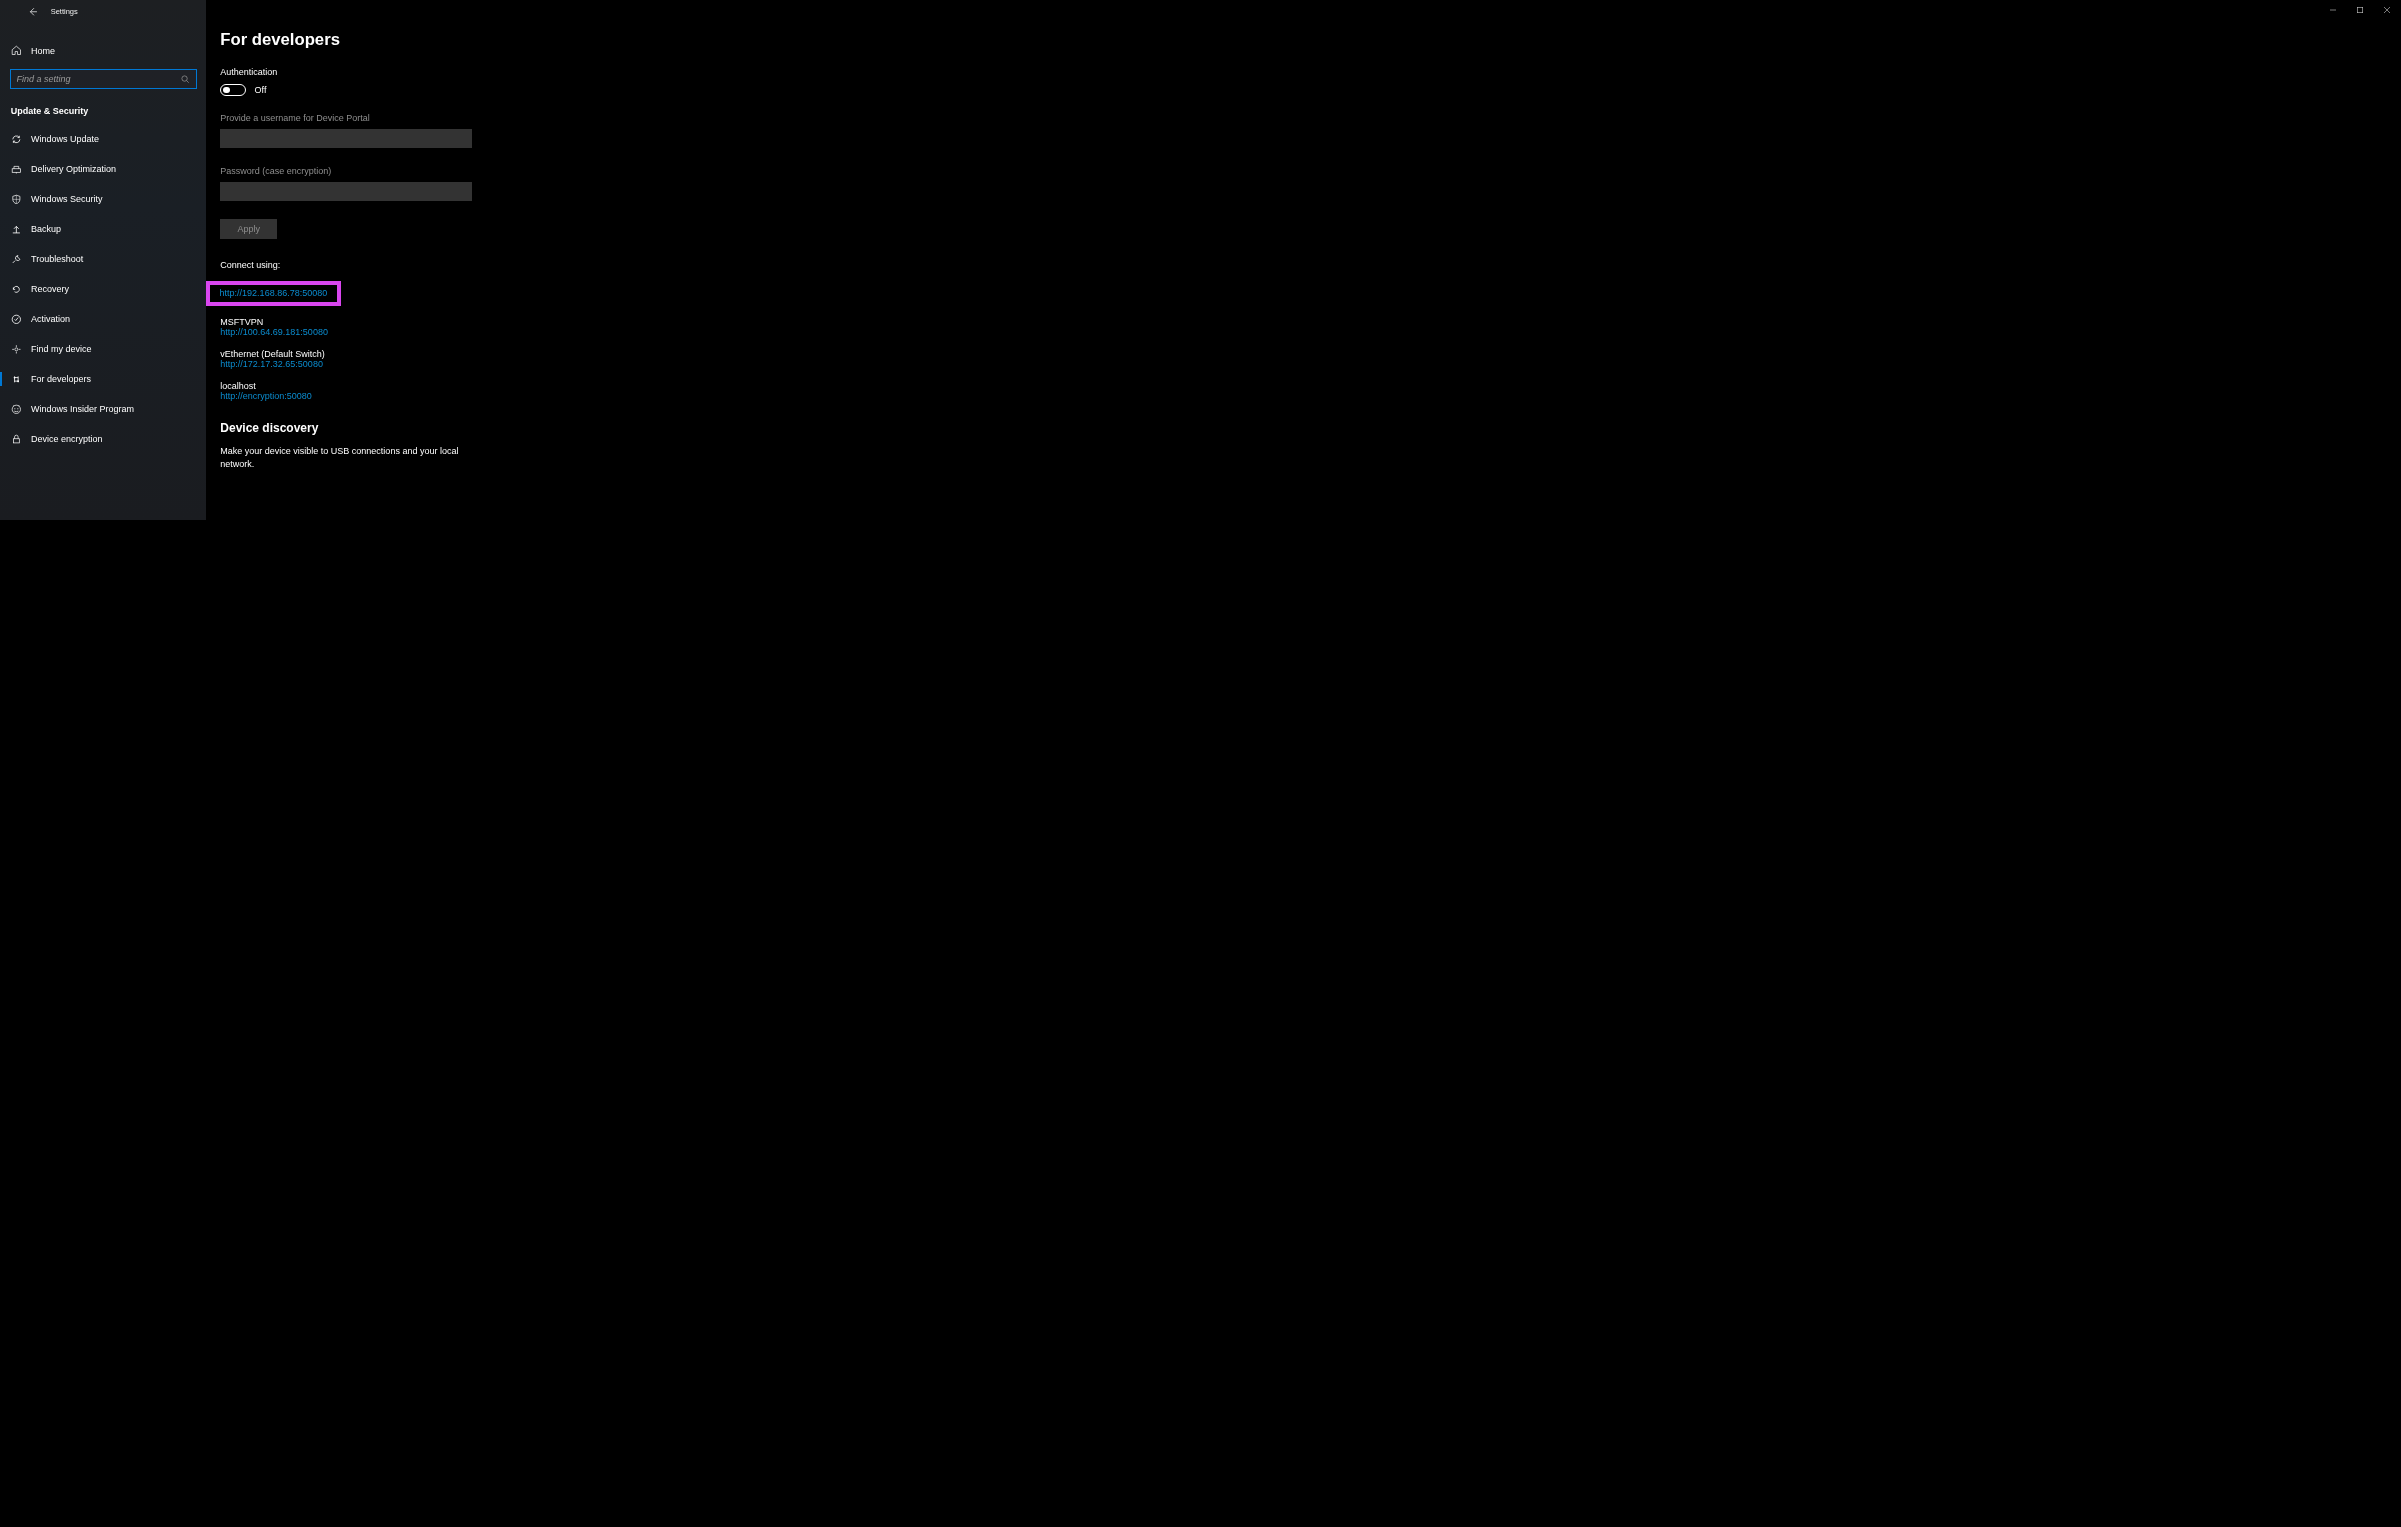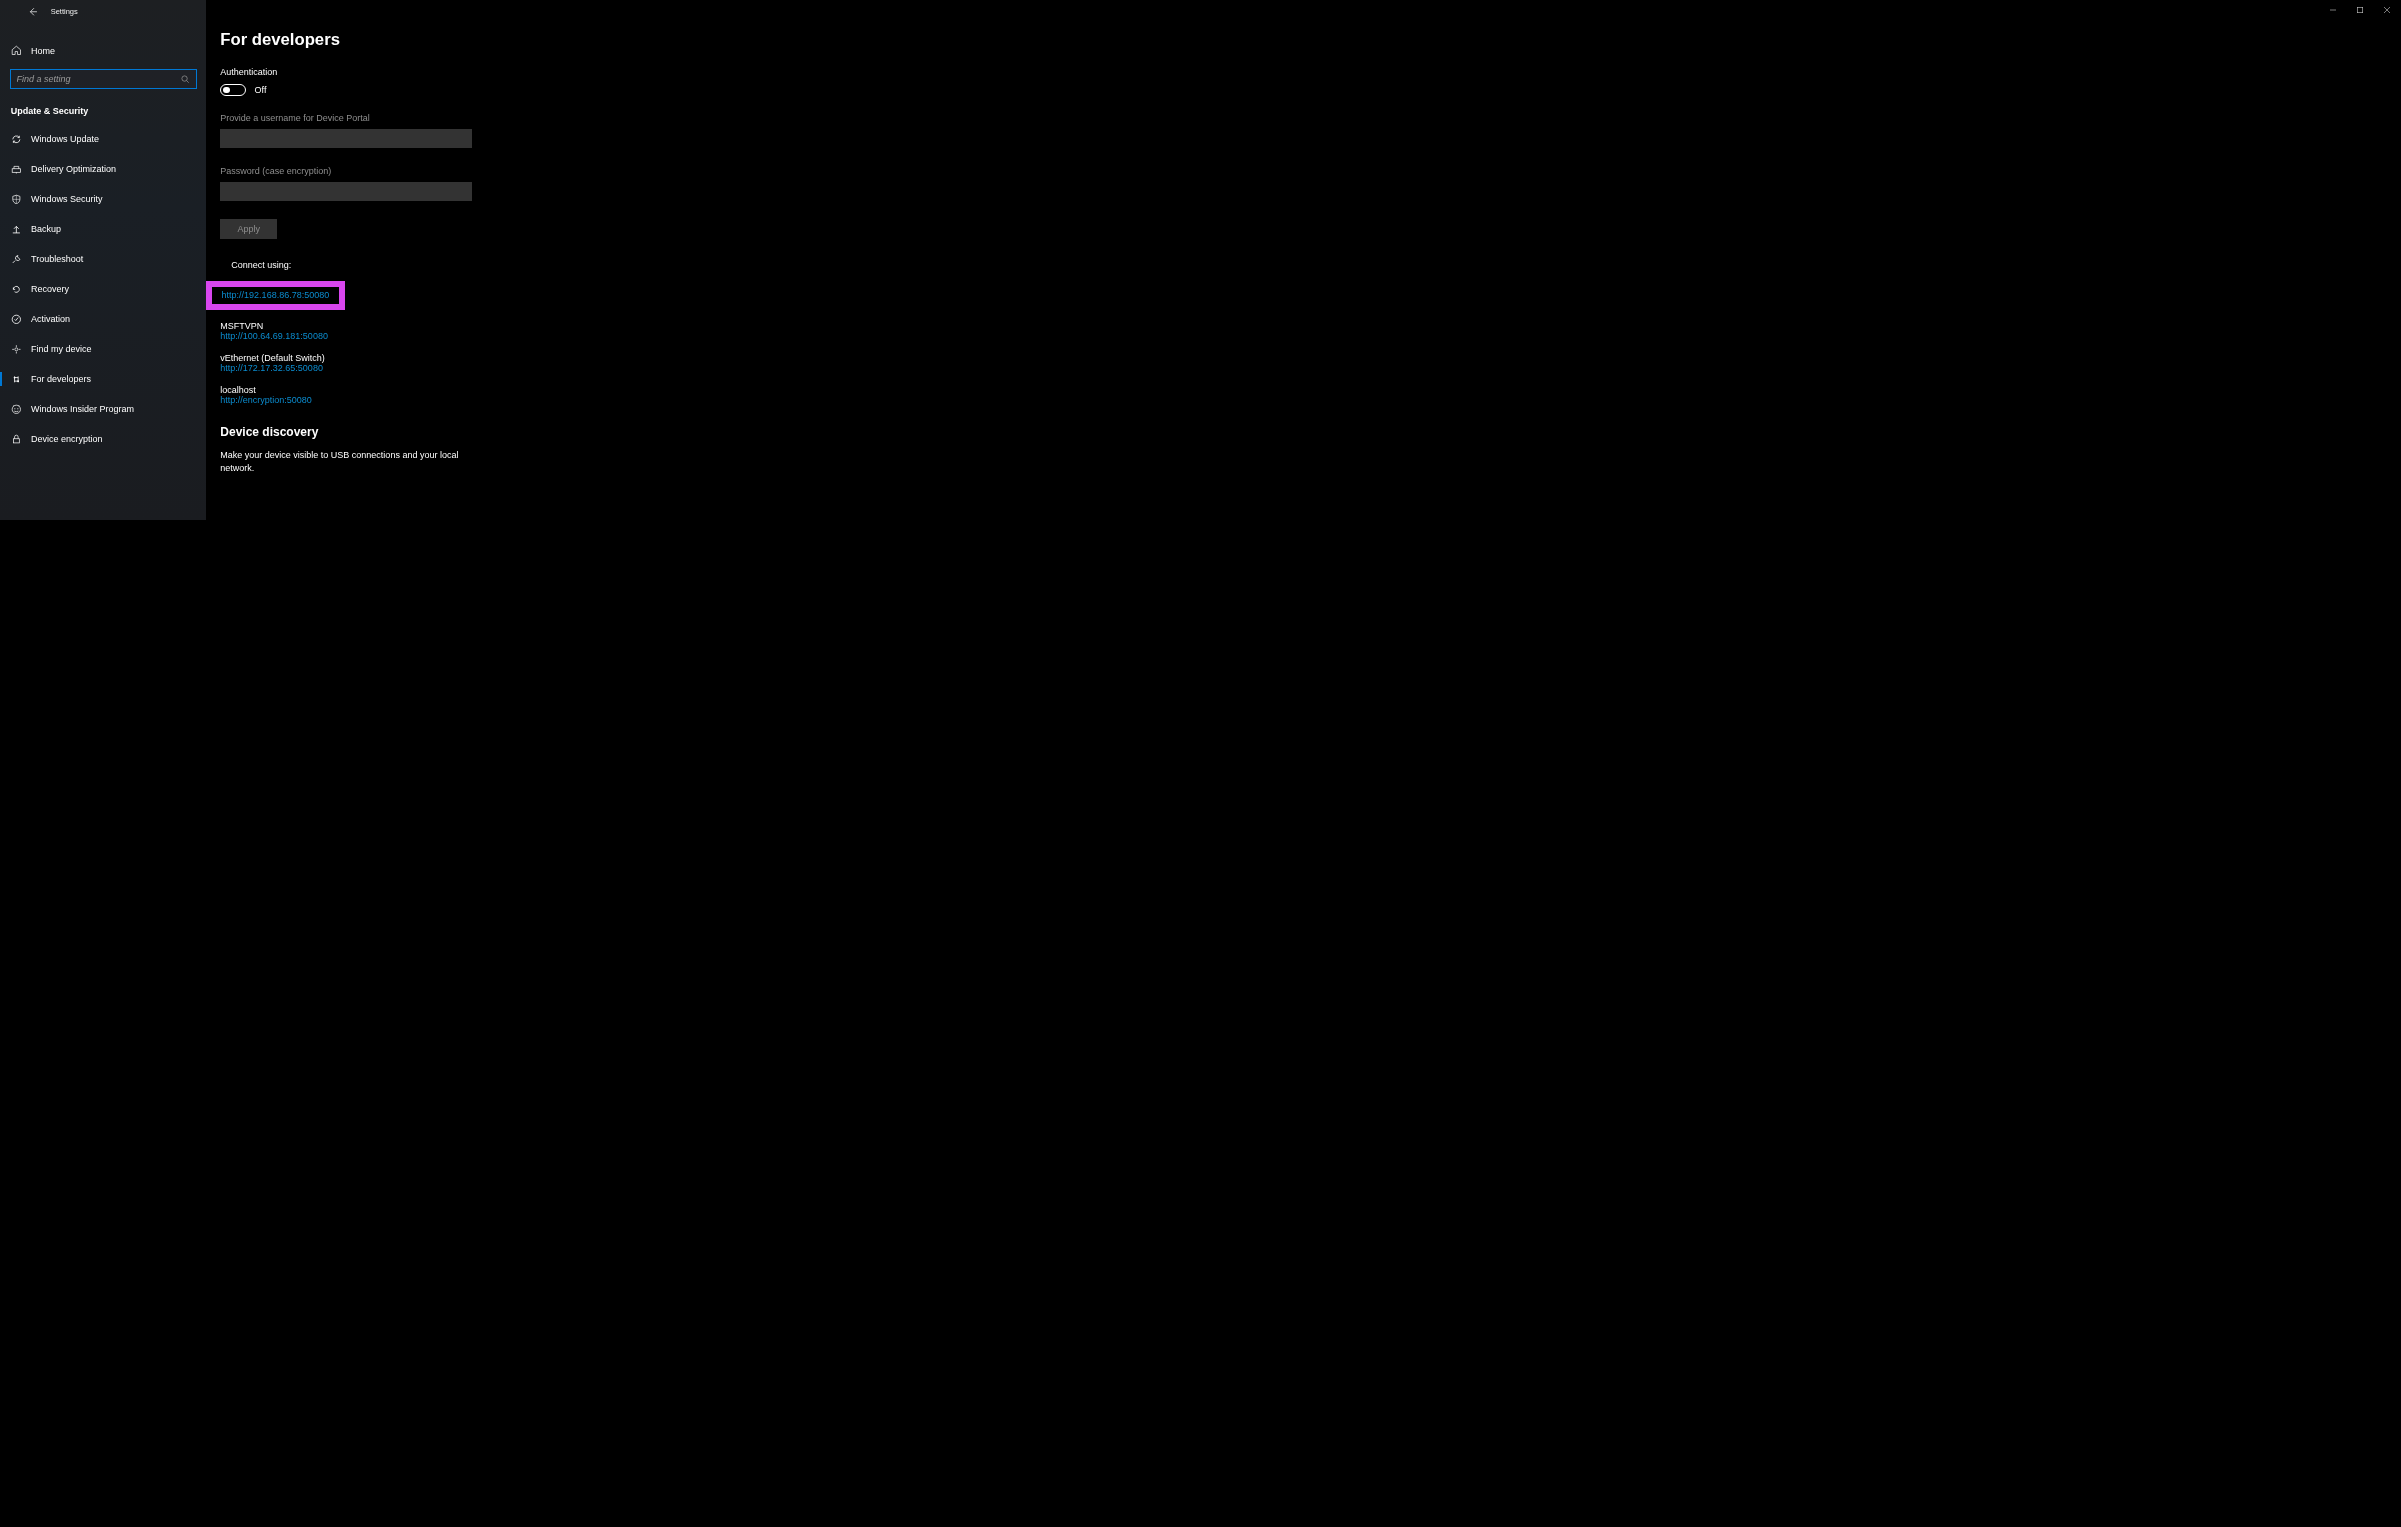--- a/index.html
+++ b/index.html
@@ -112,27 +112,27 @@
   background: #333333; border: none;
   margin-bottom: 18px;
 }
 .apply-btn {
   width: 57px; height: 20px;
   background: #333333; color: #8e8e8e;
   border: none; font-size: 9px;
   display: flex; align-items: center; justify-content: center;
   cursor: pointer; margin-bottom: 21.5px;
 }
-.connect-heading { font-size: 9px; margin-bottom: 10.7px; margin-left: 11px; }
+.connect-heading { font-size: 9px; margin-bottom: 10.7px; }
 .conn-block { margin-bottom: 12px; }
 .conn-label { color: #fff; font-size: 9px; }
 .conn-link { color: #0b8ccf; font-size: 9px; cursor: pointer; }
 .highlight-box {
   display: inline-block;
-  border: 6px solid #d946ef;
+  border: 4px solid #d946ef;
   background: #000;
   padding: 3.6px 9.5px 3.6px 4.8px;
   margin-left: -14.3px;
   margin-bottom: 10.7px;
 }
 .highlight-box .conn-link { margin-left: 4.8px; }
 .device-heading { font-size: 12px; font-weight: 600; margin-top: 20px; margin-bottom: 10.7px; }
 .device-text { color: #fff; font-size: 9px; max-width: 250px; line-height: 1.4; }
 svg { display: block; }
 </style>

